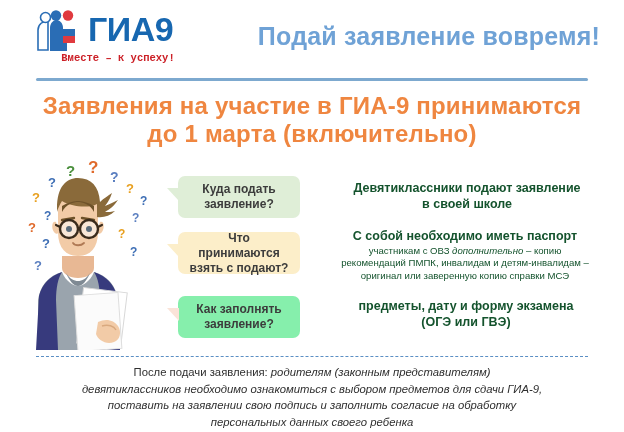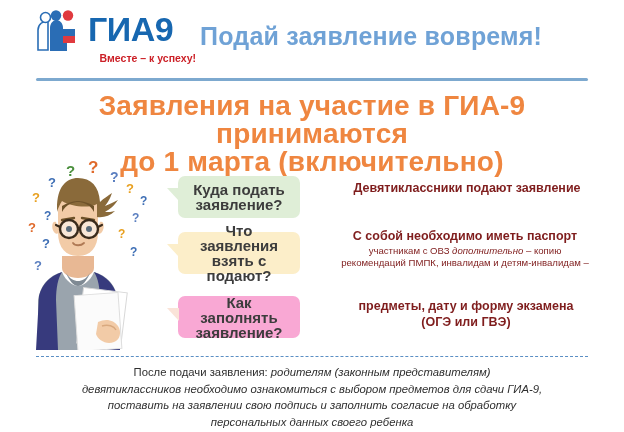--- a/index.html
+++ b/index.html
@@ -9,51 +9,51 @@
     color:#3b3b3b;-webkit-font-smoothing:antialiased;
   }
   .page{position:relative;width:500px;height:432px;box-sizing:border-box;}
 
   
   .header{position:absolute;left:0;top:0;width:624px;height:72px;}
   .logo{position:absolute;left:34px;top:8px;width:162px;height:58px;}
   .logo-mark{position:absolute;left:0;top:2px;width:56px;height:42px;}
   .logo-word{position:absolute;left:54px;top:0px;font-size:34px;font-weight:bold;
     letter-spacing:-.5px;color:#1767b0;line-height:42px;font-family:"Liberation Sans",sans-serif;}
-  .logo-tag{position:absolute;left:6px;top:44px;width:156px;text-align:right;
-    font-size:10.5px;font-weight:bold;color:#cc2027;font-family:Liberation Sans, sans-serif;}
-
-  .header-title{position:absolute;left:200px;top:22px;width:400px;text-align:left;
+  .logo-tag{position:absolute;left:6px;top:44px;width:156px;text-align:center;
+    font-size:10.5px;font-weight:bold;color:#cc2027;font-family:Liberation Mono, monospace;}
+
+  .header-title{position:absolute;left:200px;top:22px;width:400px;text-align:right;
     font-size:25px;font-weight:bold;color:#6fa2d6;letter-spacing:.2px;}
 
   .rule{position:absolute;left:36px;top:78px;width:552px;height:3px;
     background:#7da9cf;border-radius:2px;}
 
   
   .subtitle{position:absolute;left:32px;top:92px;width:560px;text-align:center;
-    font-size:28px;font-weight:bold;color:#ef8640;line-height:28px;letter-spacing:.2px;}
+    font-size:24px;font-weight:bold;color:#ef8640;line-height:28px;letter-spacing:.2px;}
 
   
   .hero{position:absolute;left:18px;top:160px;width:152px;height:190px;}
 
   
   .bubble{position:absolute;box-sizing:border-box;display:flex;align-items:center;
-    justify-content:center;text-align:center;font-size:15px;font-weight:bold;
+    justify-content:center;text-align:center;font-size:12px;font-weight:bold;
     color:#3c3c3c;line-height:15px;border-radius:7px;padding:11px 8px;}
   .bubble .tail{position:absolute;left:-11px;top:12px;width:0;height:0;
     border-style:solid;border-width:0 12px 13px 0;}
   .b1{left:178px;top:176px;width:122px;height:42px;background:#dfeed7;}
   .b1 .tail{border-color:transparent #dfeed7 transparent transparent;}
   .b2{left:178px;top:232px;width:122px;height:42px;background:#fceec9;}
   .b2 .tail{border-color:transparent #fceec9 transparent transparent;}
-  .b3{left:178px;top:296px;width:122px;height:42px;background:#f9a8d4;}
+  .b3{left:178px;top:296px;width:122px;height:42px;background:#86efac;}
   .b3 .tail{border-color:transparent #fae3d8 transparent transparent;}
 
   
-  .answer{position:absolute;text-align:center;color:#7f1d1d;}
+  .answer{position:absolute;text-align:center;color:#14532d;}
   .a-main{font-size:12.5px;font-weight:bold;line-height:16px;}
   .a-sub{font-size:9.6px;font-weight:normal;line-height:12.4px;margin-top:1px;}
   .a-sub em{font-style:italic;}
   .a1{left:316px;top:180px;width:302px;}
   .a2{left:310px;top:228px;width:310px;}
   .a3{left:312px;top:298px;width:308px;}
 
   
   .dashline{position:absolute;left:36px;top:356px;width:552px;height:0;
     border-top:1.5px dashed #5b8fc4;}
@@ -148,44 +148,46 @@
     <span class="tail"></span>
     <span>
       <span>Куда подать</span><br>
       <span>заявление?</span>
     </span>
   </div>
 
   <div class="bubble b2">
     <span class="tail"></span>
     <span>
-      <span>Что заявления</span><br>
+      <span>Что принимаются</span><br>
       <span>взять с подают?</span>
     </span>
   </div>
 
   <div class="bubble b3">
     <span class="tail"></span>
     <span>
       <span>Как заполнять</span><br>
       <span>заявление?</span>
     </span>
   </div>
 
   <div class="answer a1">
     <div class="a-main">
       <div>Девятиклассники подают заявление</div>
+      <div>в своей школе</div>
     </div>
   </div>
 
   <div class="answer a2">
     <div class="a-main">С собой необходимо иметь паспорт</div>
     <div class="a-sub">
       <div><span>участникам с ОВЗ </span><em>дополнительно</em><span> – копию</span></div>
       <div>рекомендаций ПМПК, инвалидам и детям-инвалидам –</div>
+      <div>оригинал или заверенную копию справки МСЭ</div>
     </div>
   </div>
 
   <div class="answer a3">
     <div class="a-main">
       <div>предметы, дату и форму экзамена</div>
       <div>(ОГЭ или ГВЭ)</div>
     </div>
   </div>
 

